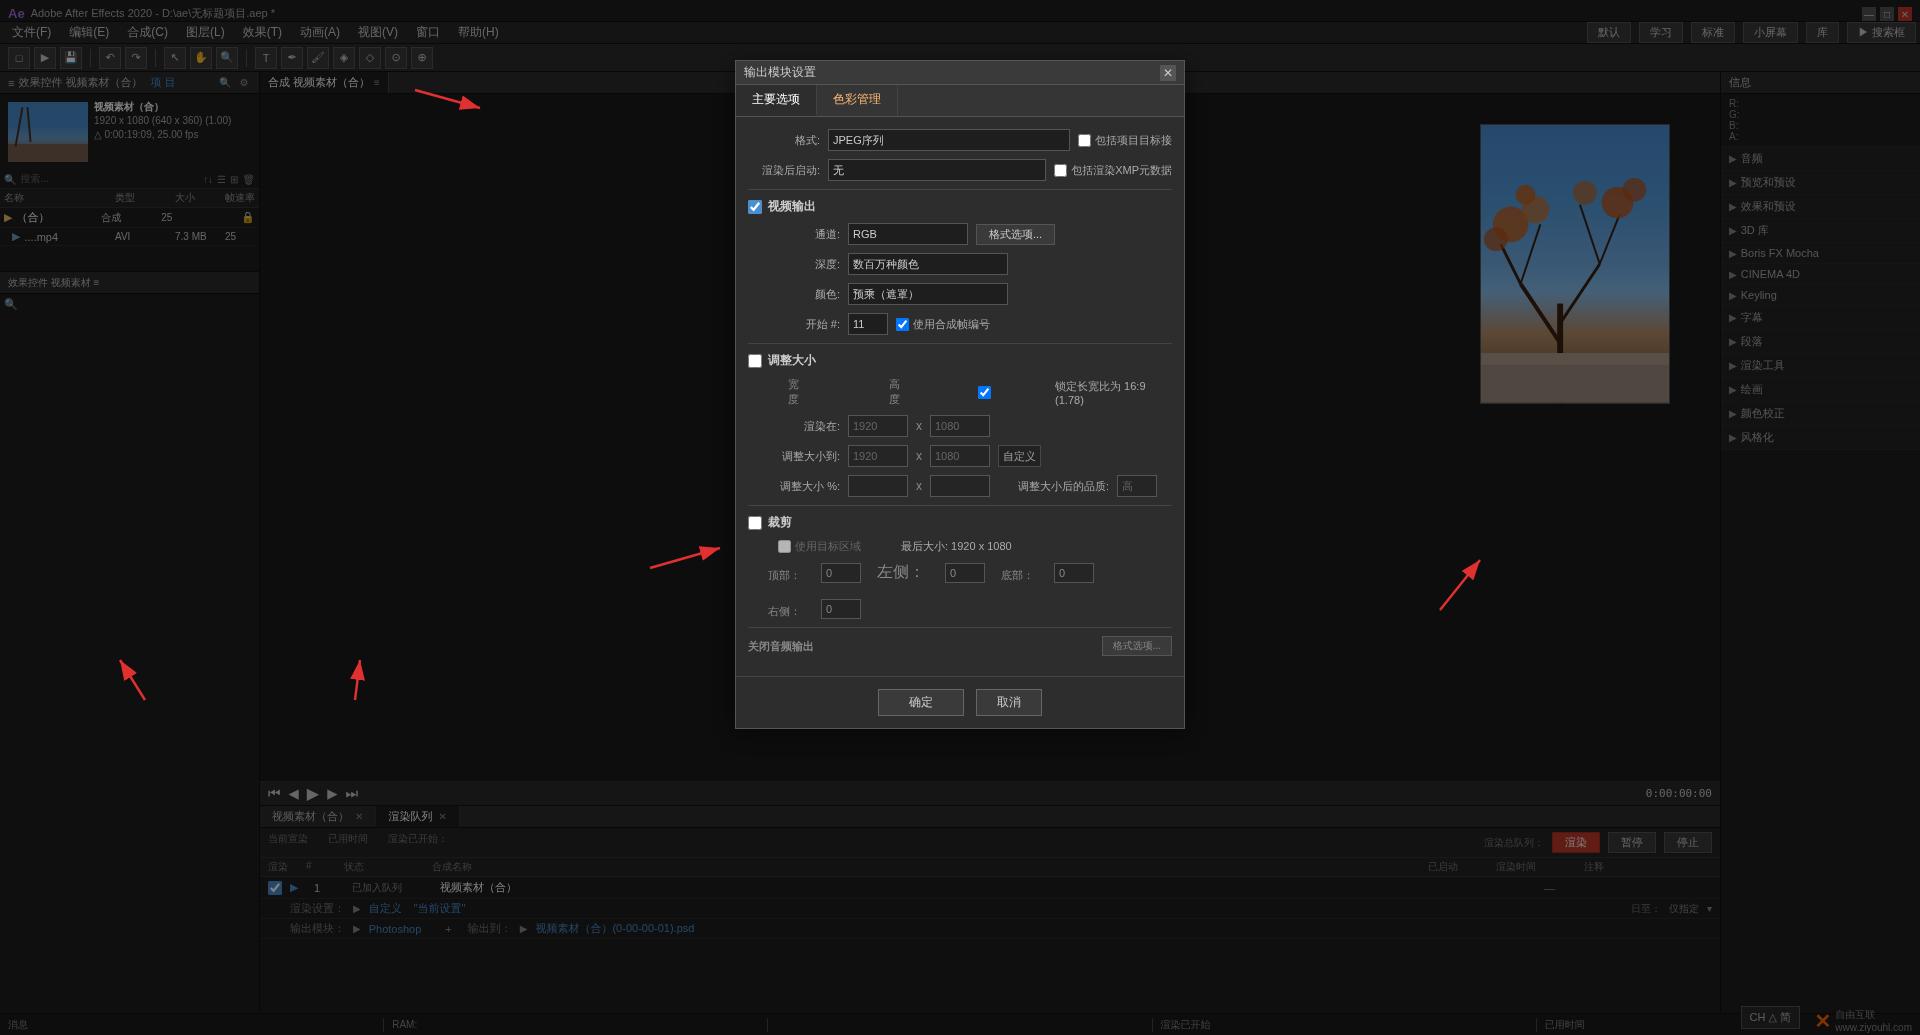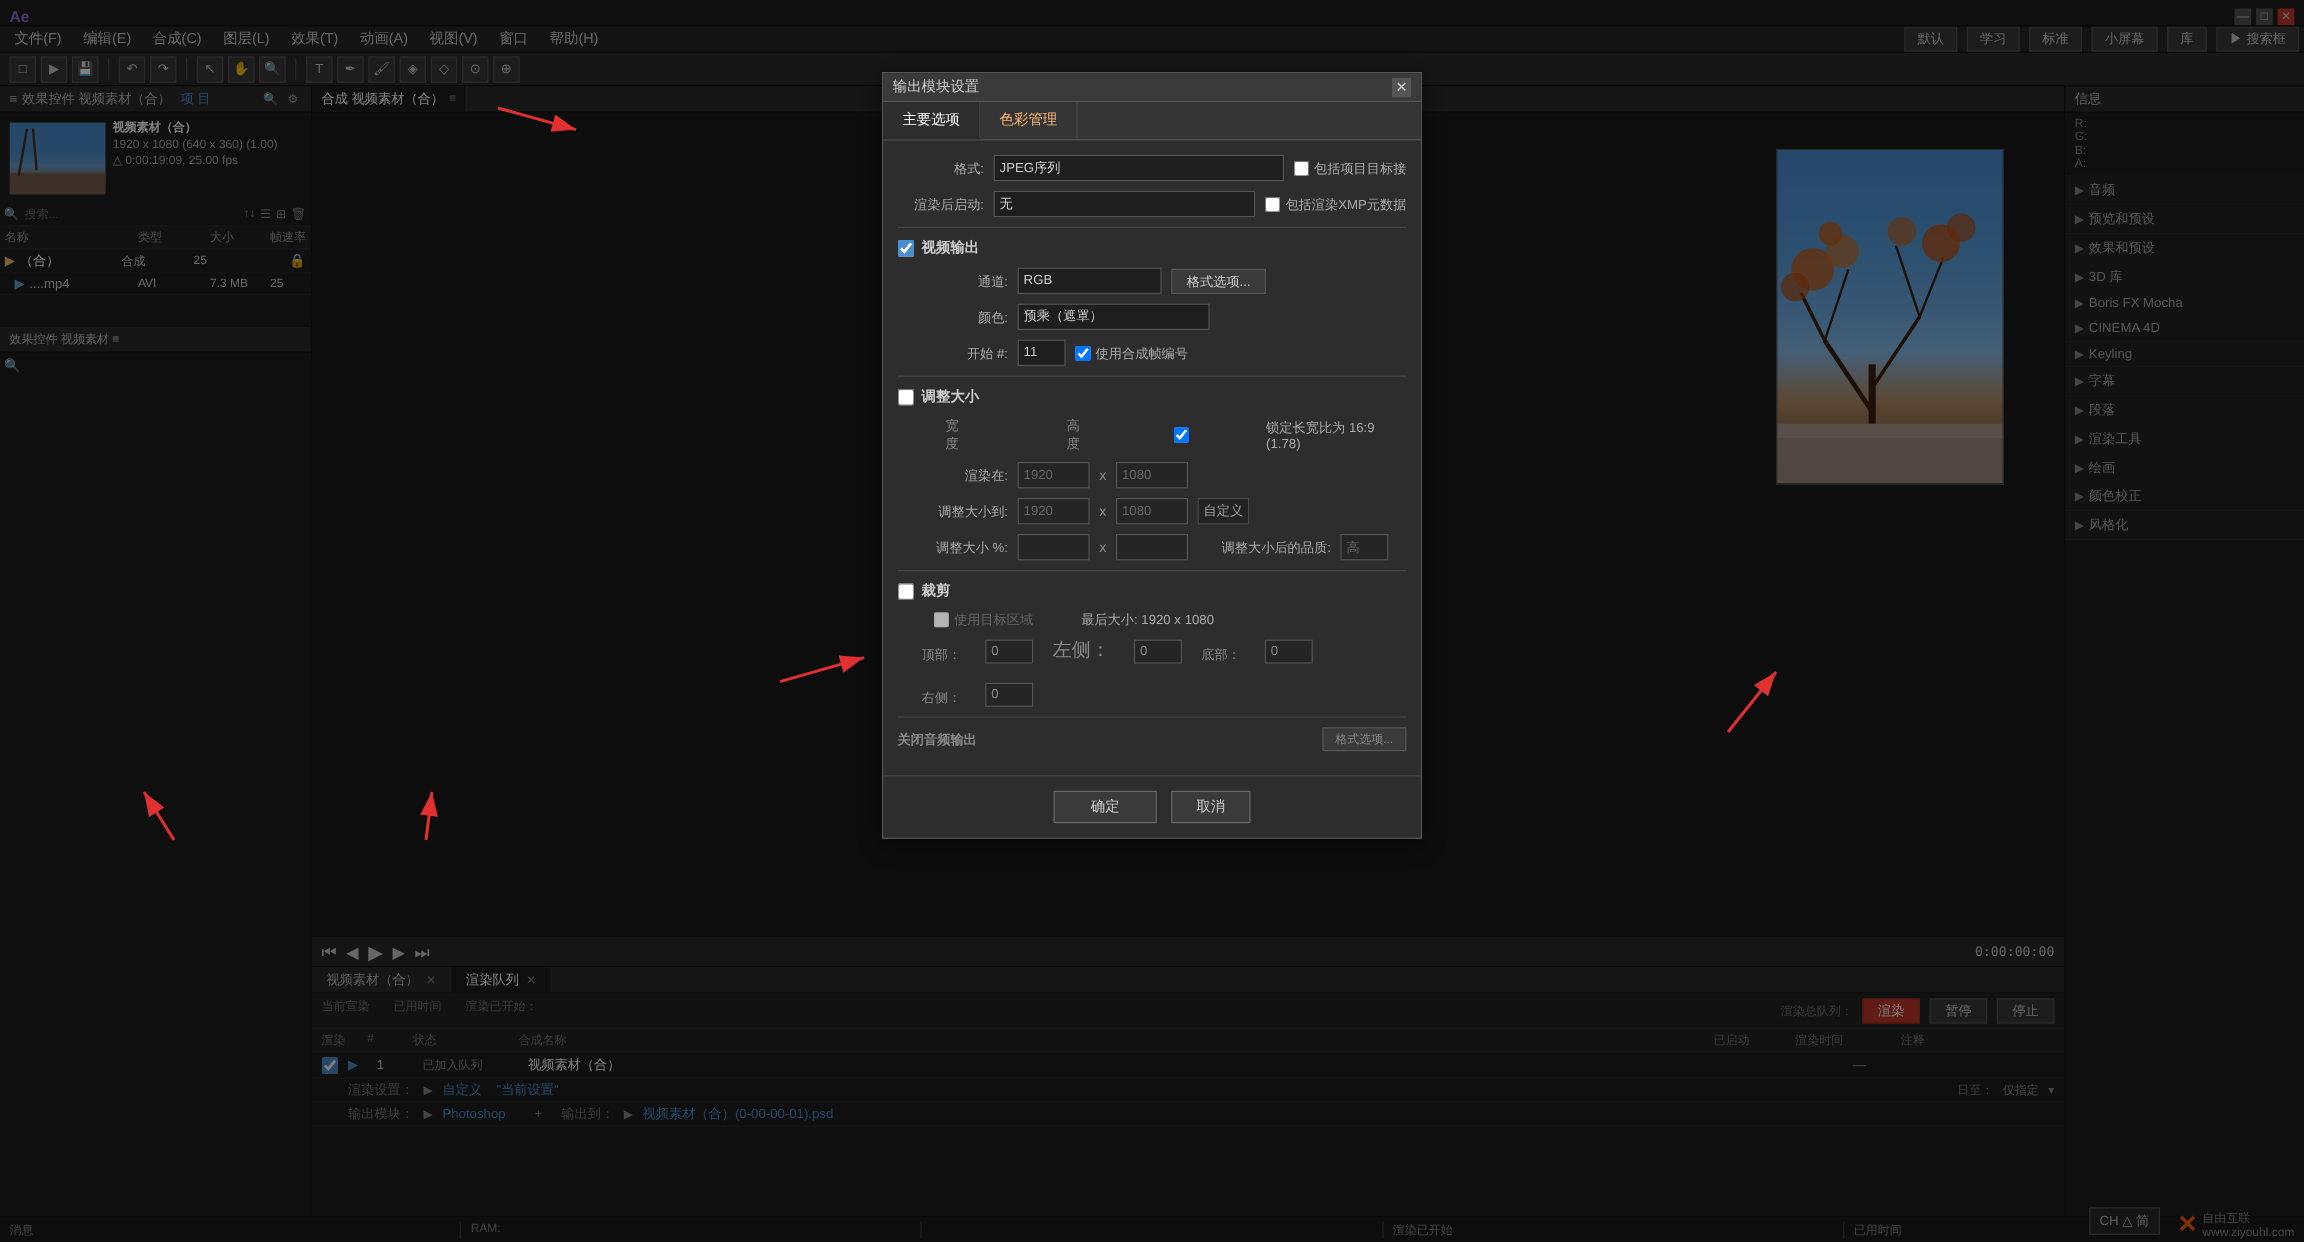--- a/index.html
+++ b/index.html
@@ -481,20 +481,21 @@
     .rq-col-added { width: 60px; }
     .rq-col-rendertime { width: 80px; }
     .rq-col-notes { width: 80px; }
     .rq-col-skip { width: 40px; }
   </style>
 </head>
 <body>
 
 <div id="title-bar">
   <span style="color:#9a6dd7;font-weight:bold;font-size:13px;margin-right:6px;">Ae</span>
+  <span class="title-text">Adobe After Effects 2020 - D:\ae\无标题项目.aep *</span>
   <div class="window-controls">
     <button class="win-btn">—</button>
     <button class="win-btn">□</button>
     <button class="win-btn" style="background:#c0392b;">✕</button>
   </div>
 </div>
 
 <div id="menu-bar">
   <span class="menu-item">文件(F)</span>
   <span class="menu-item">编辑(E)</span>
@@ -892,20 +893,26 @@
       <div class="form-row indent-row">
         <span class="form-label">通道:</span>
         <select class="form-select" style="max-width:120px;">
           <option>RGB</option>
           <option>RGBA</option>
           <option>Alpha</option>
         </select>
         <button class="form-btn">格式选项...</button>
       </div>
 
+      <div class="form-row indent-row">
+        <span class="form-label">深度:</span>
+        <select class="form-select" style="max-width:160px;">
+          <option>数百万种颜色</option>
+        </select>
+      </div>
 
       <div class="form-row indent-row">
         <span class="form-label">颜色:</span>
         <select class="form-select" style="max-width:160px;">
           <option>预乘（遮罩）</option>
         </select>
       </div>
 
       <div class="form-row indent-row">
         <span class="form-label">开始 #:</span>

